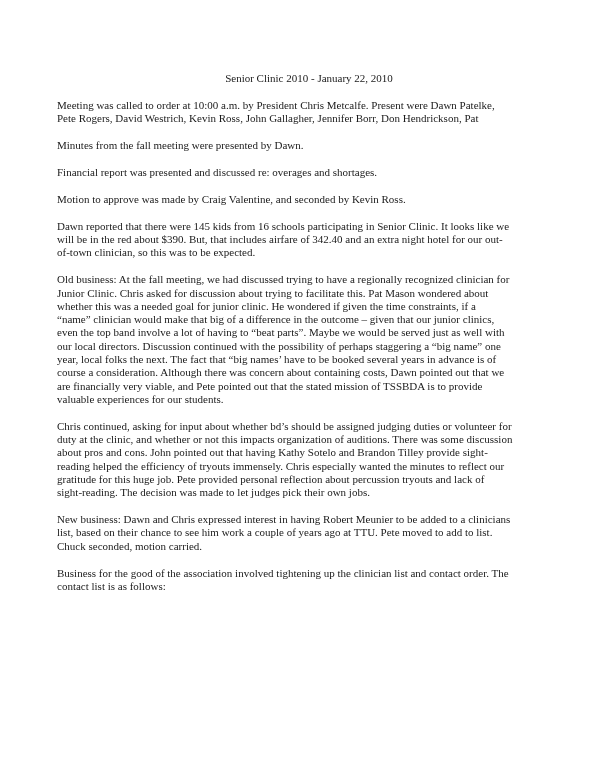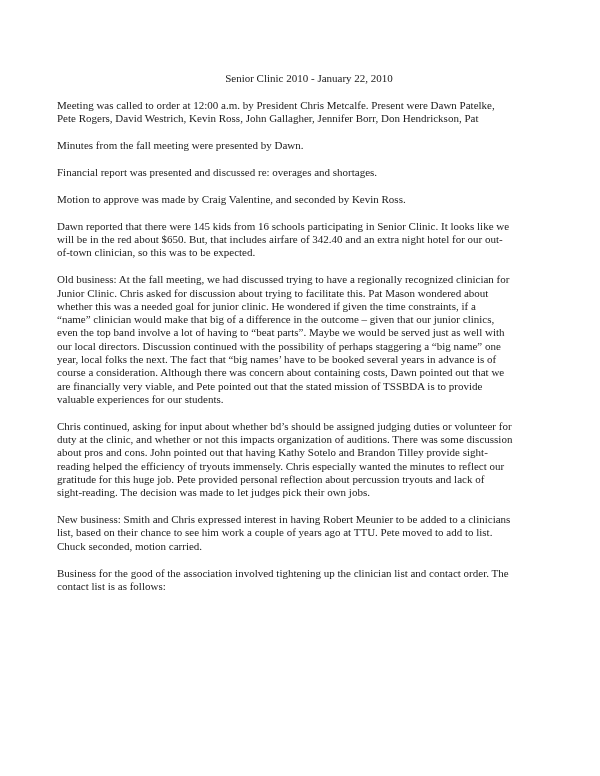--- a/index.html
+++ b/index.html
@@ -15,23 +15,23 @@
   .title { text-align: center; margin: 0 0 13.6px 0; padding-left: 4px; }
   p { margin: 0 0 13.6px 0; white-space: pre-line; }
   .l { display: block; white-space: nowrap; }
 </style>
 </head>
 <body>
 
 <div class="page">
   <div class="title">Senior Clinic 2010 - January 22, 2010</div>
   <div id="paras">
-      <p><span class="l">Meeting was called to order at 12:00 a.m. by President Chris Metcalfe.  Present were Dawn Patelke,</span><span class="l">Pete Rogers, David Westrich, Kevin Ross, John Gallagher, Jennifer Borr, Don Hendrickson, Pat</span></p>
+      <p><span class="l">Meeting was called to order at 10:00 a.m. by President Chris Metcalfe.  Present were Dawn Patelke,</span><span class="l">Pete Rogers, David Westrich, Kevin Ross, John Gallagher, Jennifer Borr, Don Hendrickson, Pat</span></p>
       <p><span class="l">Minutes from the fall meeting were presented by Dawn.</span></p>
       <p><span class="l">Financial report was presented and discussed re: overages and shortages.</span></p>
       <p><span class="l">Motion to approve was made by Craig Valentine, and seconded by Kevin Ross.</span></p>
-      <p><span class="l">Dawn reported that there were 145 kids from 16 schools participating in Senior Clinic.  It looks like we</span><span class="l">will be in the red about $650.  But, that includes airfare of 342.40 and an extra night hotel for our out-</span><span class="l">of-town clinician, so this was to be expected.</span></p>
+      <p><span class="l">Dawn reported that there were 145 kids from 16 schools participating in Senior Clinic.  It looks like we</span><span class="l">will be in the red about $390.  But, that includes airfare of 342.40 and an extra night hotel for our out-</span><span class="l">of-town clinician, so this was to be expected.</span></p>
       <p><span class="l">Old business: At the fall meeting, we had discussed trying to have a regionally recognized clinician for</span><span class="l">Junior Clinic.  Chris asked for discussion about trying to facilitate this.  Pat Mason wondered about</span><span class="l">whether this was a needed goal for junior clinic.  He wondered if given the time constraints, if a</span><span class="l">“name” clinician would make that big of a difference in the outcome – given that our junior clinics,</span><span class="l">even the top band involve a lot of having to “beat parts”.   Maybe we would be served just as well with</span><span class="l">our local directors.  Discussion continued with the possibility of perhaps staggering a “big name” one</span><span class="l">year, local folks the next.  The fact that “big names’ have to be booked several years in advance is of</span><span class="l">course a consideration.  Although there was concern about containing costs, Dawn pointed out that we</span><span class="l">are financially very viable, and Pete pointed out that the stated mission of TSSBDA is to provide</span><span class="l">valuable experiences for our students.</span></p>
       <p><span class="l">Chris continued, asking for input about whether bd’s should be assigned judging duties or volunteer for</span><span class="l">duty at the clinic, and whether or not this impacts organization of auditions. There was some discussion</span><span class="l">about pros and cons.  John pointed out that having Kathy Sotelo and Brandon Tilley provide sight-</span><span class="l">reading helped the efficiency of tryouts immensely.  Chris especially wanted the minutes to reflect our</span><span class="l">gratitude for this huge job.  Pete provided personal reflection about percussion tryouts and lack of</span><span class="l">sight-reading.  The decision was made to let judges pick their own jobs.</span></p>
-      <p><span class="l">New business:  Smith and Chris expressed interest in having Robert Meunier to be added to a clinicians</span><span class="l">list, based on their chance to see him work a couple of years ago at TTU.  Pete moved to add to list.</span><span class="l">Chuck seconded, motion carried.</span></p>
+      <p><span class="l">New business:  Dawn and Chris expressed interest in having Robert Meunier to be added to a clinicians</span><span class="l">list, based on their chance to see him work a couple of years ago at TTU.  Pete moved to add to list.</span><span class="l">Chuck seconded, motion carried.</span></p>
       <p><span class="l">Business for the good of the association involved tightening up the clinician list and contact order.  The</span><span class="l">contact list is as follows:</span></p>
     </div>
 </div>
 
 </body></html>

